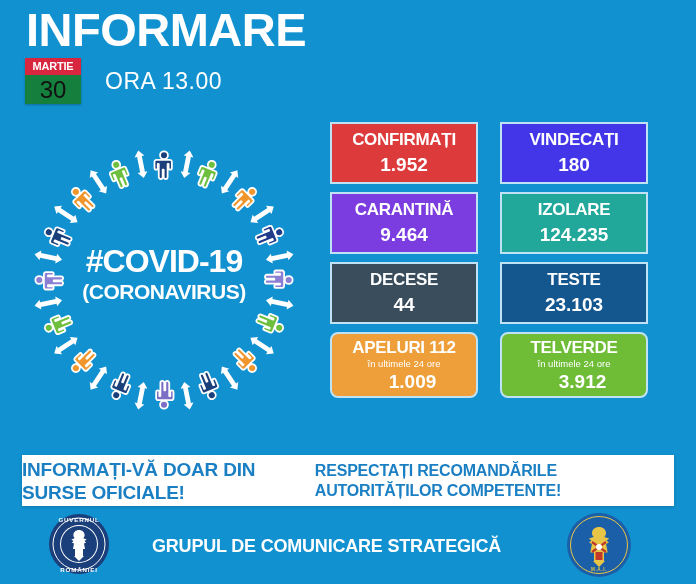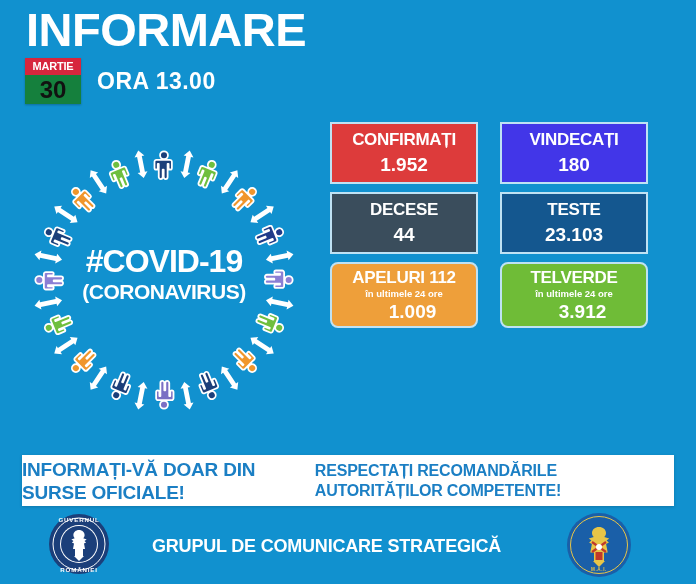--- a/index.html
+++ b/index.html
@@ -24,26 +24,26 @@
     border-radius:0; overflow:hidden;
     display:flex; flex-direction:column;
     box-shadow:0 1px 2px rgba(0,0,0,.25);
   }
   #calendar-month {
     background:#d7263d; color:#ffffff;
     font-size:11px; font-weight:bold; text-align:center;
     line-height:16px; height:17px; letter-spacing:-0.2px;
   }
   #calendar-day {
-    color:#111111; font-size:24px; font-weight:bold;
+    color:#111111; font-size:24px; font-weight:normal;
     text-align:center; line-height:29px; flex:1;
   }
   #hour-text {
-    margin-left:16px; color:#ffffff;
-    font-size:23px; font-weight:bold; letter-spacing:0.5px;
+    margin-left:24px; color:#ffffff;
+    font-size:23px; font-weight:normal; letter-spacing:0.5px;
   }
 
   
   #covid-graphic { position:absolute; left:14px; top:118px; width:300px; height:325px; }
   #covid-svg { position:absolute; left:0; top:0; }
   #covid-label {
     position:absolute; left:0; top:125px; width:300px;
     text-align:center; color:#ffffff;
   }
   #covid-main { font-size:32px; font-weight:bold; line-height:36px; letter-spacing:-1px; }
@@ -54,21 +54,21 @@
   .stat-row { display:flex; gap:22px; margin-bottom:8px; }
   .stat-box {
     width:148px; height:62px;
     border:2px solid #bfe2f4;
     display:flex; flex-direction:column;
     align-items:center; justify-content:center;
     color:#ffffff; text-align:center;
   }
   .stat-box.tall { height:66px; justify-content:center;border-radius:8px; }
   .stat-label { font-size:17px; font-weight:bold; line-height:21px; letter-spacing:-0.3px; }
-  .stat-note  { font-size:9.5px; font-weight:bold; line-height:11px; margin-top:0px; }
+  .stat-note  { font-size:9.5px; font-weight:normal; line-height:11px; margin-top:0px; }
   .stat-value { font-size:19px; font-weight:bold; line-height:24px; margin-top:3px; }
   .stat-box.tall .stat-value { font-size:19px; margin-top:1px;margin-left:17px; }
 
   
   #banner {
     position:absolute; left:22px; top:455px;
     width:652px; height:51px;
     background:#ffffff;
     display:flex; 
     align-items:center; justify-content:center;
@@ -219,20 +219,30 @@
 
 <div id="stats">
     <div class="stat-row">
       <div class="stat-box" style="background: rgb(221, 59, 59);">
         <div class="stat-label">CONFIRMAȚI</div>
         <div class="stat-value">1.952</div>
       </div>
       <div class="stat-box" style="background: rgb(66, 54, 232);">
         <div class="stat-label">VINDECAȚI</div>
         <div class="stat-value">180</div>
+      </div>
+    </div>
+    <div class="stat-row">
+      <div class="stat-box" style="background: rgb(123, 60, 224);">
+        <div class="stat-label">CARANTINĂ</div>
+        <div class="stat-value">9.464</div>
+      </div>
+      <div class="stat-box" style="background: rgb(33, 168, 154);">
+        <div class="stat-label">IZOLARE</div>
+        <div class="stat-value">124.235</div>
       </div>
     </div>
     <div class="stat-row">
       <div class="stat-box" style="background: rgb(58, 77, 92);">
         <div class="stat-label">DECESE</div>
         <div class="stat-value">44</div>
       </div>
       <div class="stat-box" style="background: rgb(20, 87, 143);">
         <div class="stat-label">TESTE</div>
         <div class="stat-value">23.103</div>

